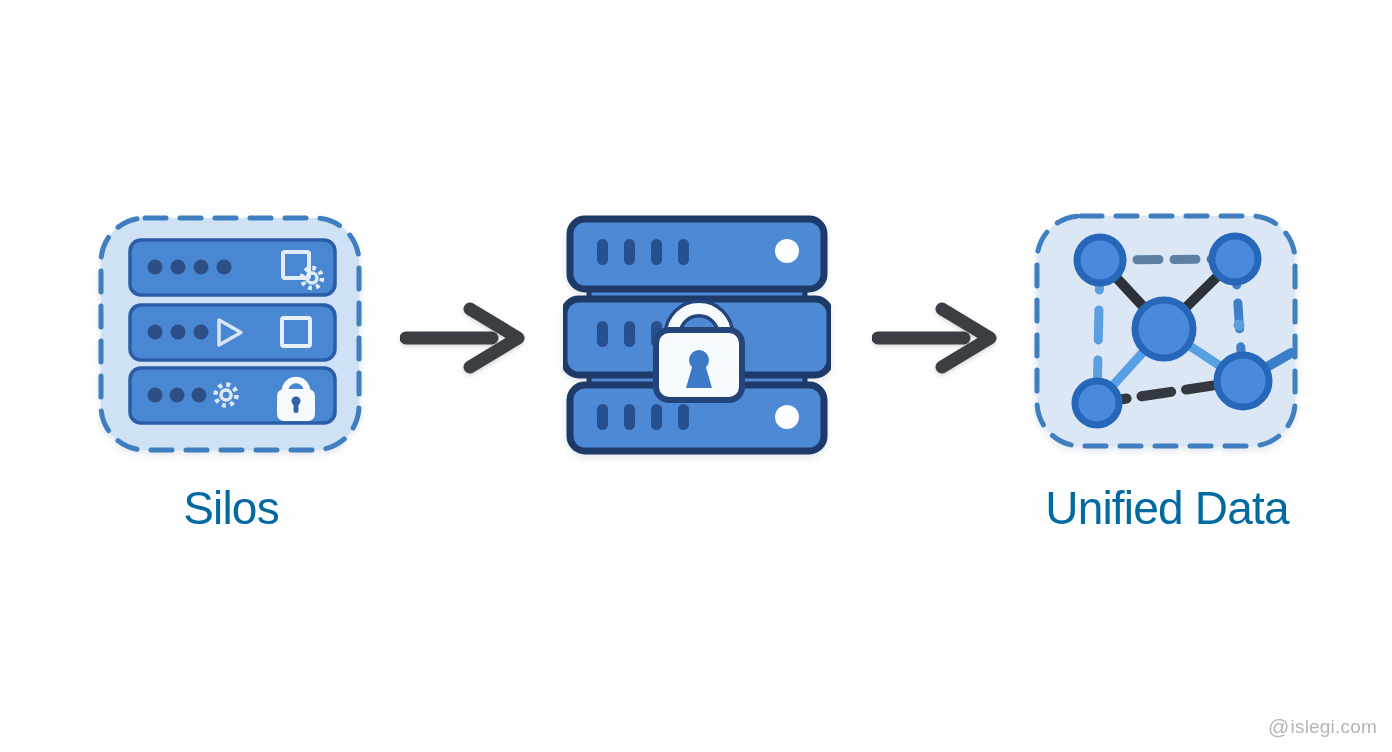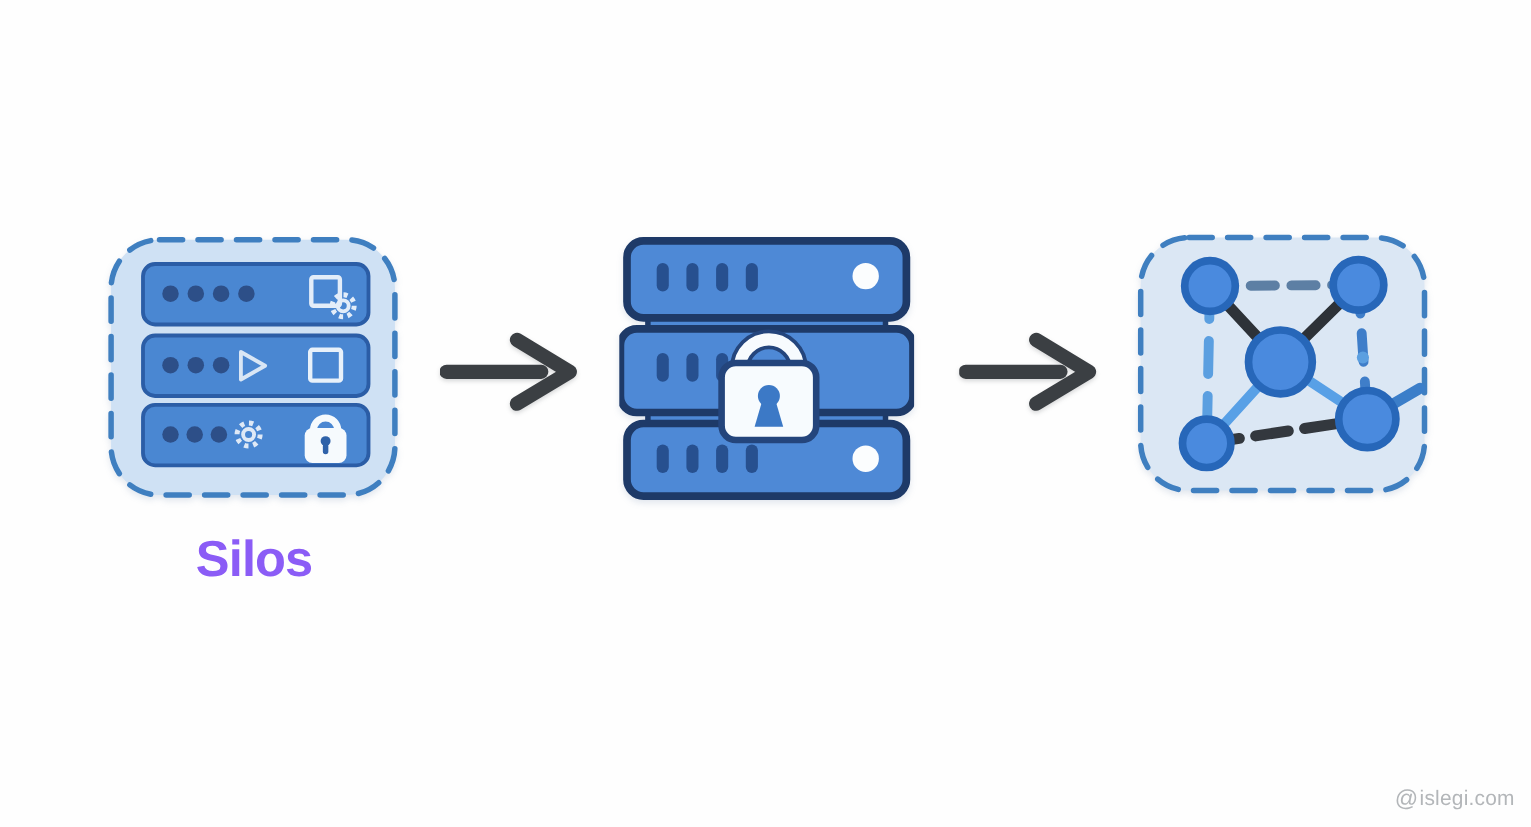--- a/index.html
+++ b/index.html
@@ -16,23 +16,23 @@
     overflow: hidden;
   }
   .abs { position: absolute; }
   .icon-svg { display: block; filter: drop-shadow(0 3px 3px rgba(60, 90, 140, 0.14)); }
   .arrow-svg { display: block; filter: drop-shadow(0 2px 2px rgba(40, 45, 50, 0.18)); }
   .step-label {
     position: absolute;
     top: 483px;
     text-align: center;
     font-size: 46px;
-    font-weight: 700;
+    font-weight: 400;
     letter-spacing: -0.8px;
-    color: #8b5cf6;
+    color: #0369a1;
     line-height: 1.1;
     white-space: nowrap;
   }
   .watermark {
     position: absolute;
     right: 15px;
     bottom: 13px;
     font-size: 19px;
     font-weight: 500;
     color: #b3b6b9;
@@ -176,19 +176,20 @@
     <g fill="#4a8ade" stroke="#2767b9" stroke-width="7">
       <circle cx="67" cy="49" r="23"></circle>
       <circle cx="202" cy="48" r="23"></circle>
       <circle cx="131" cy="118" r="29"></circle>
       <circle cx="64" cy="192" r="22"></circle>
       <circle cx="210" cy="170" r="26"></circle>
     </g>
   </svg>
 
   <div class="step-label" style="left:97px; width:268px;">Silos</div>
+  <div class="step-label" style="left:1013px; width:308px;">Unified Data</div>
 
   <div class="watermark">
     <span class="at">@</span>
       <span>islegi.com</span>
   </div>
 
 </div>
 
 </body></html>

